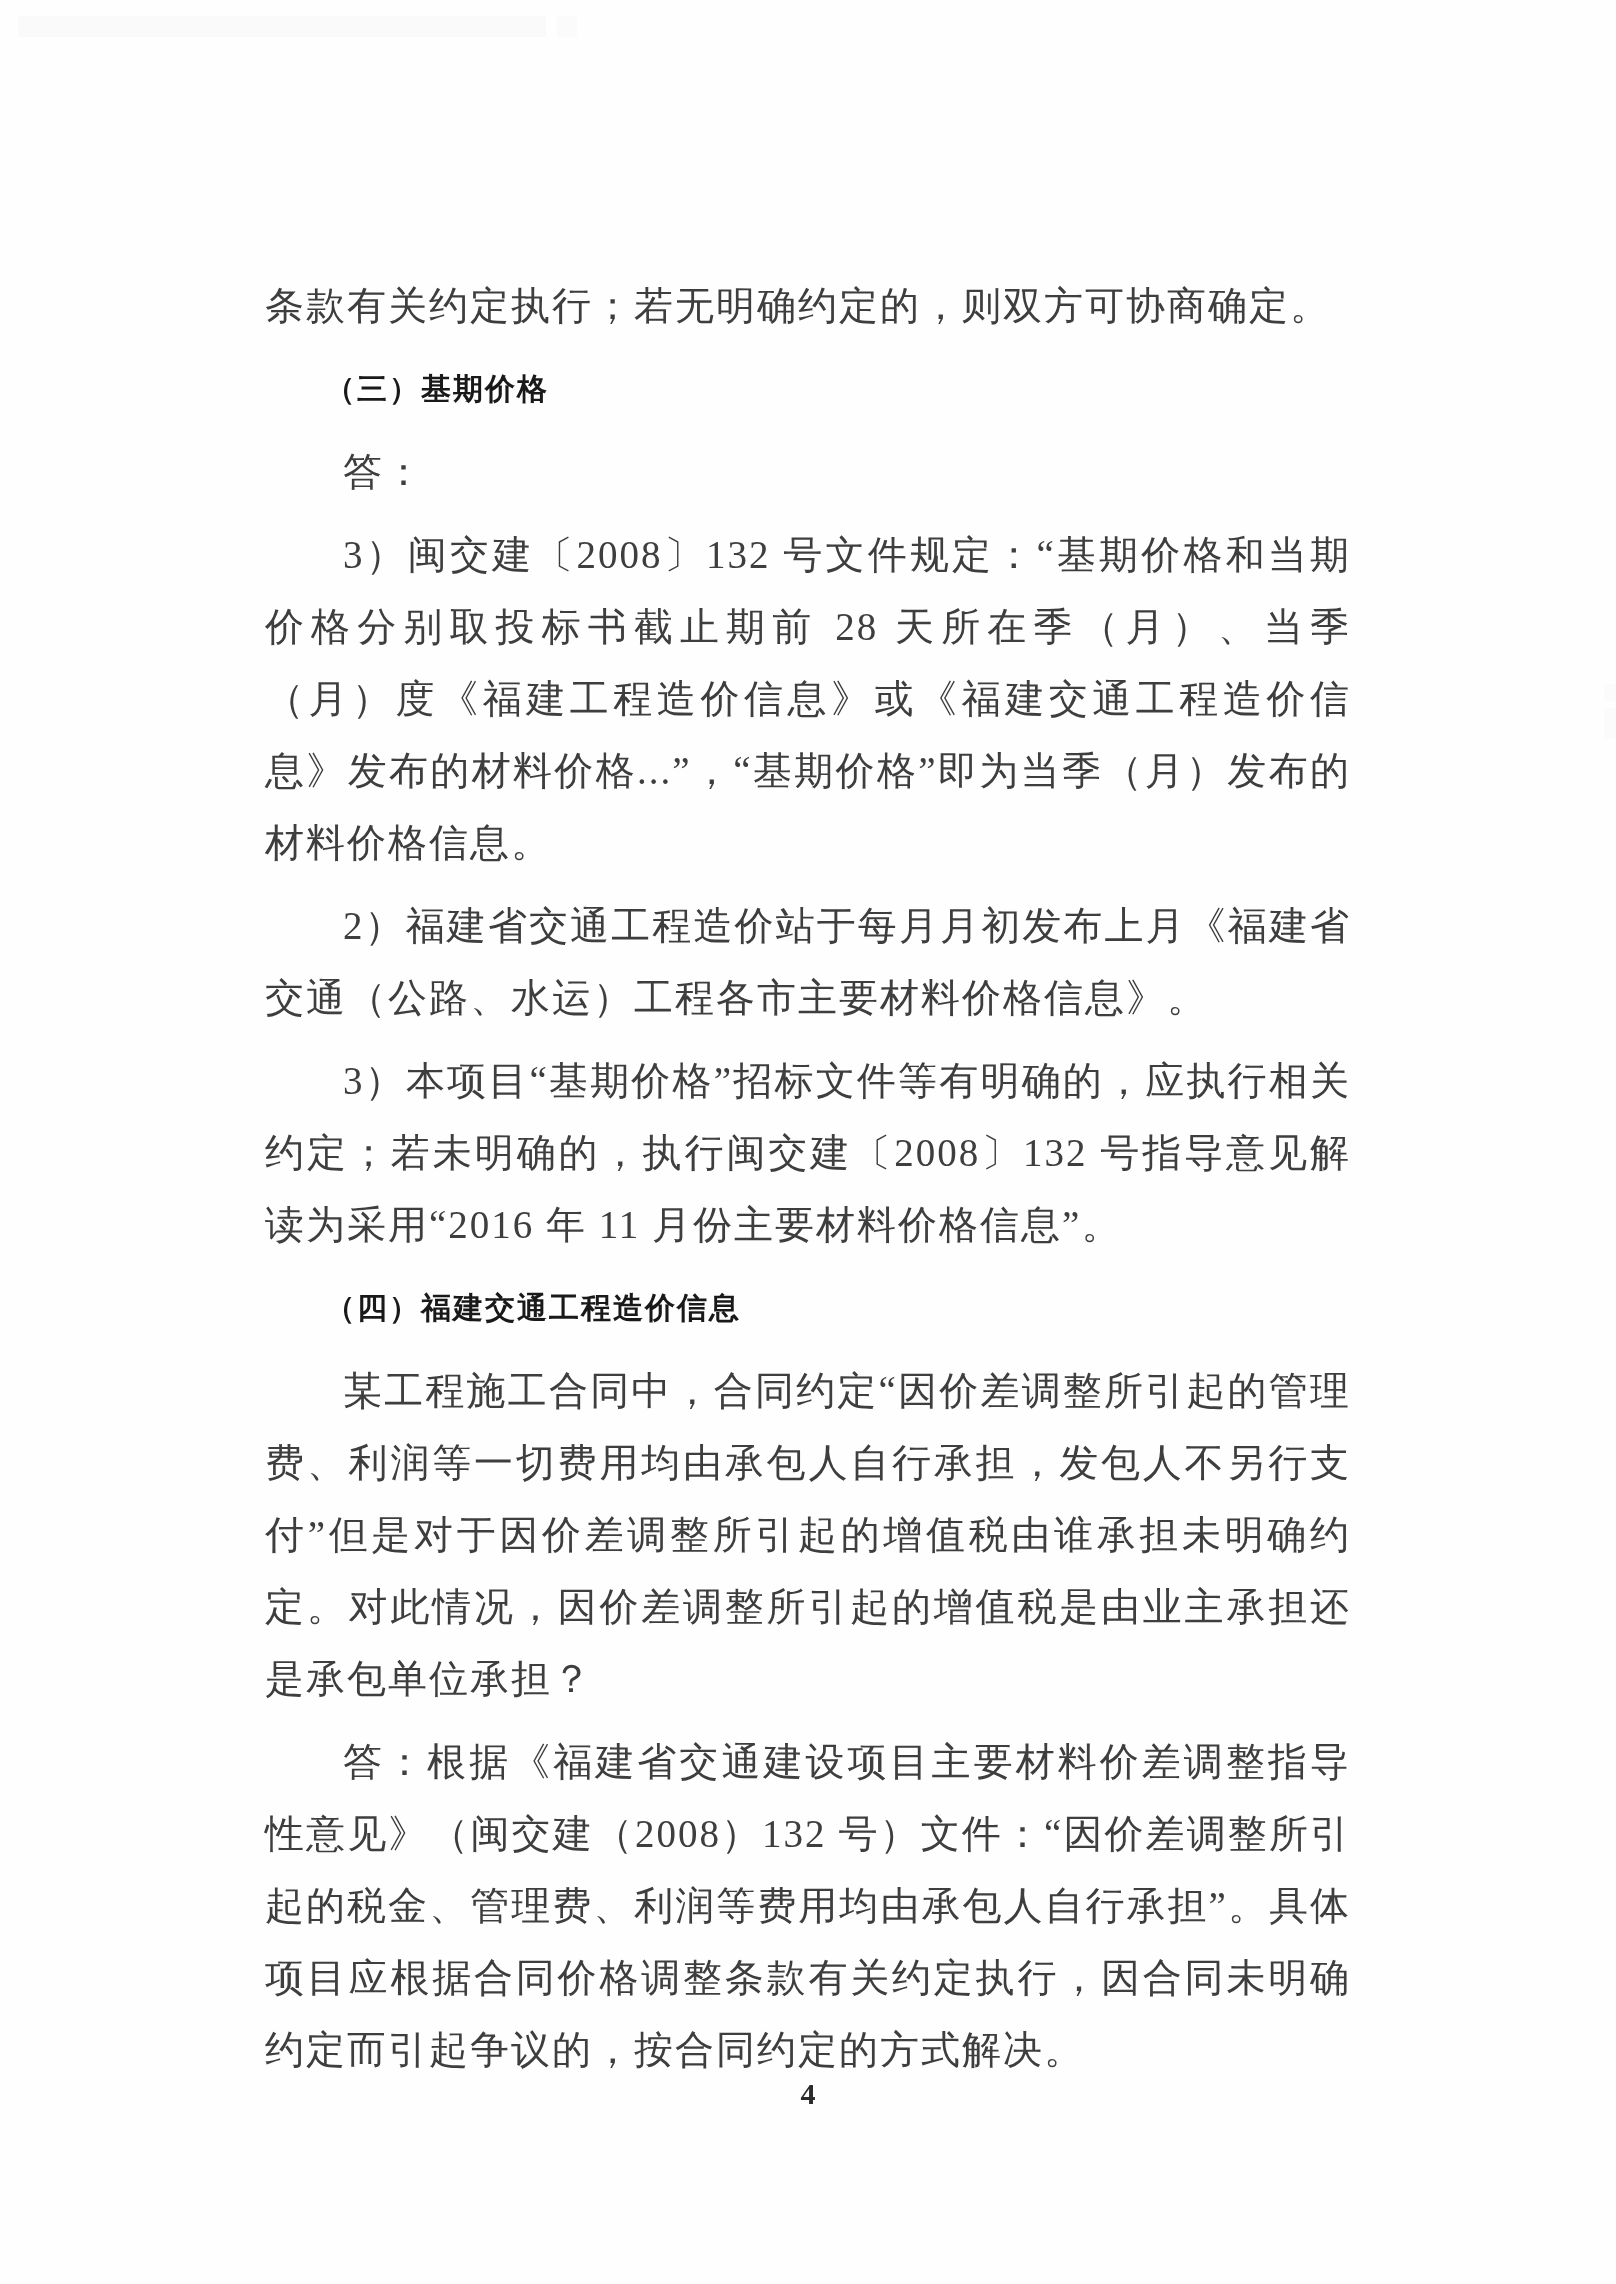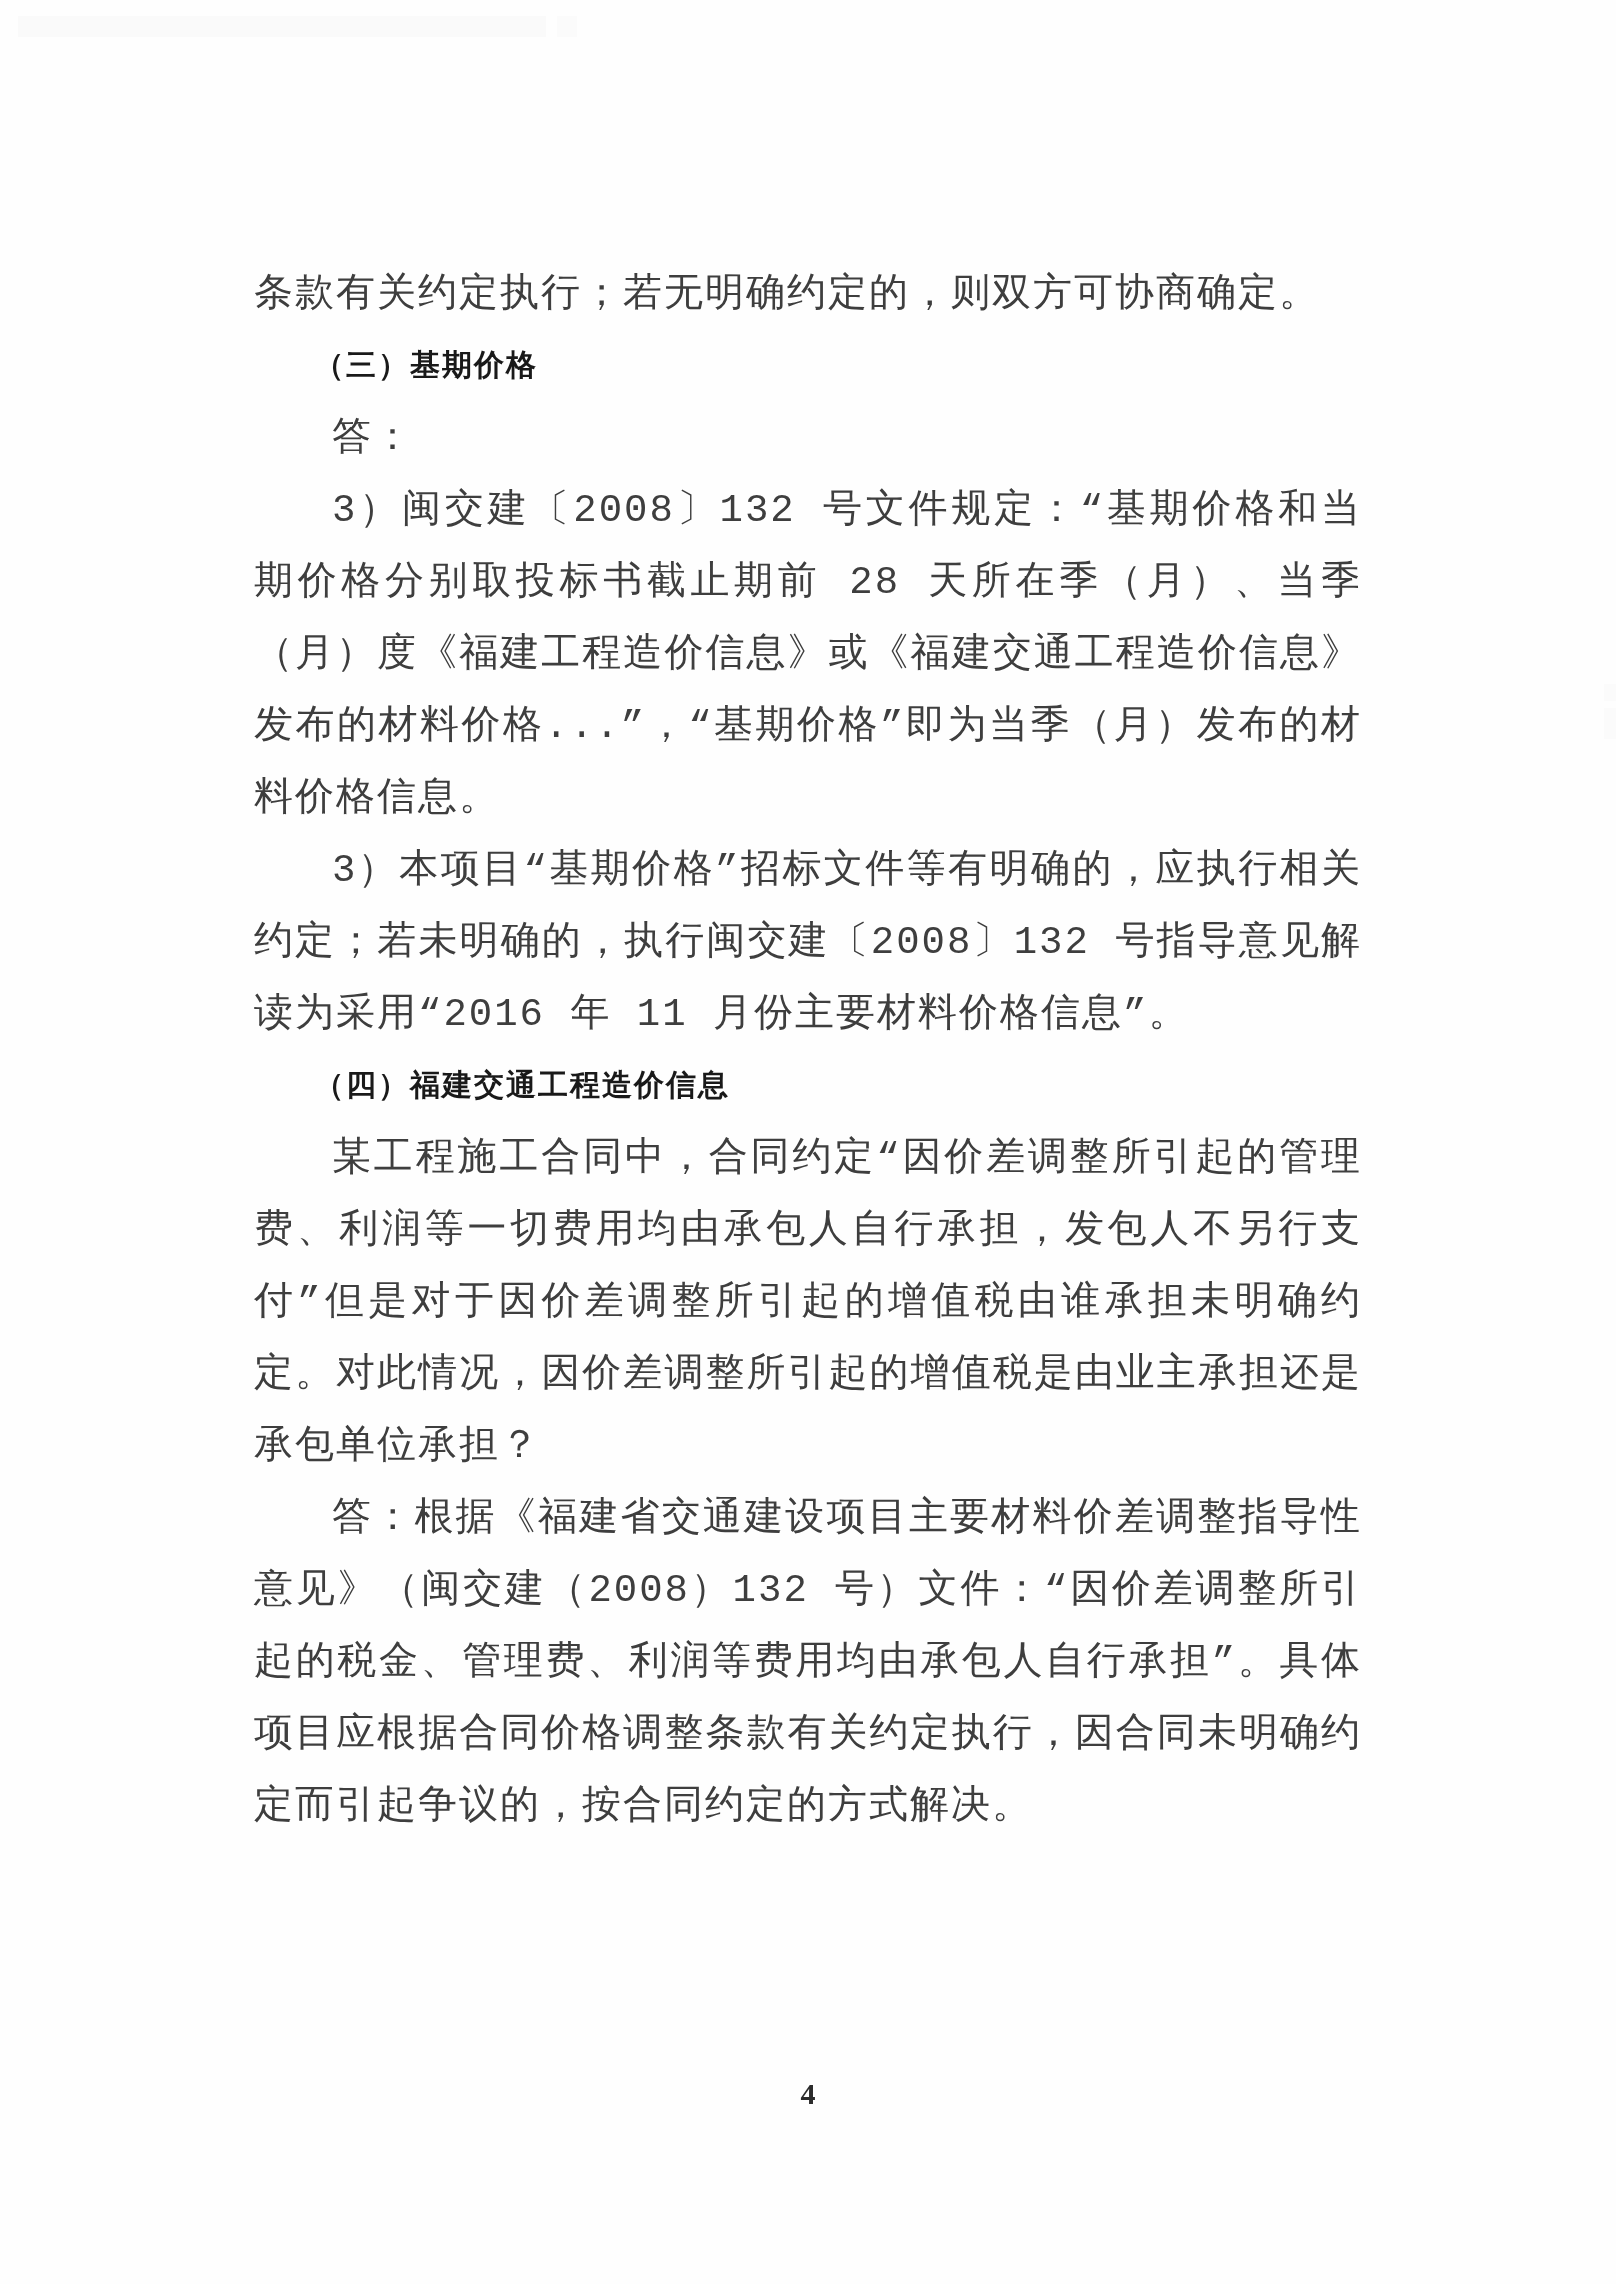--- a/index.html
+++ b/index.html
@@ -43,23 +43,22 @@
     top: 259px;
     width: 1108px;
     color: #3e3e3e;
     font-size: 39px;
     line-height: 72px;
     letter-spacing: 2px;
     text-align: justify;
     text-justify: inter-ideograph;
   }
   .content p, .content h2, .content h3 {
-    margin: 0;
+    margin: 11px;
     padding: 0;
-    font-family: Liberation Mono, monospace;
   }
   p.body {
     text-indent: 2em;
   }
   p.body.no-indent {
     text-indent: 0;
   }
   h3.heading {
     font-size: 30px;
     font-weight: bold;
@@ -92,20 +91,21 @@
   <div class="content">
     <p class="body no-indent">条款有关约定执行；若无明确约定的，则双方可协商确定。</p>
 
     <h3 class="heading">（三）基期价格</h3>
 
 
     <p class="body">答：</p>
 
     <p class="body">3）闽交建〔2008〕132 号文件规定：“基期价格和当期价格分别取投标书截止期前 28 天所在季（月）、当季（月）度《福建工程造价信息》或《福建交通工程造价信息》发布的材料价格...”，“基期价格”即为当季（月）发布的材料价格信息。</p>
 
+    <p class="body">2）福建省交通工程造价站于每月月初发布上月《福建省交通（公路、水运）工程各市主要材料价格信息》。</p>
 
     <p class="body">3）本项目“基期价格”招标文件等有明确的，应执行相关约定；若未明确的，执行闽交建〔2008〕132 号指导意见解读为采用“2016 年 11 月份主要材料价格信息”。</p>
 
     <h3 class="heading">（四）福建交通工程造价信息</h3>
 
     <p class="body">某工程施工合同中，合同约定“因价差调整所引起的管理费、利润等一切费用均由承包人自行承担，发包人不另行支付”但是对于因价差调整所引起的增值税由谁承担未明确约定。对此情况，因价差调整所引起的增值税是由业主承担还是承包单位承担？</p>
 
     <p class="body">答：根据《福建省交通建设项目主要材料价差调整指导性意见》（闽交建（2008）132 号）文件：“因价差调整所引起的税金、管理费、利润等费用均由承包人自行承担”。具体项目应根据合同价格调整条款有关约定执行，因合同未明确约定而引起争议的，按合同约定的方式解决。</p>
 
   </div>

